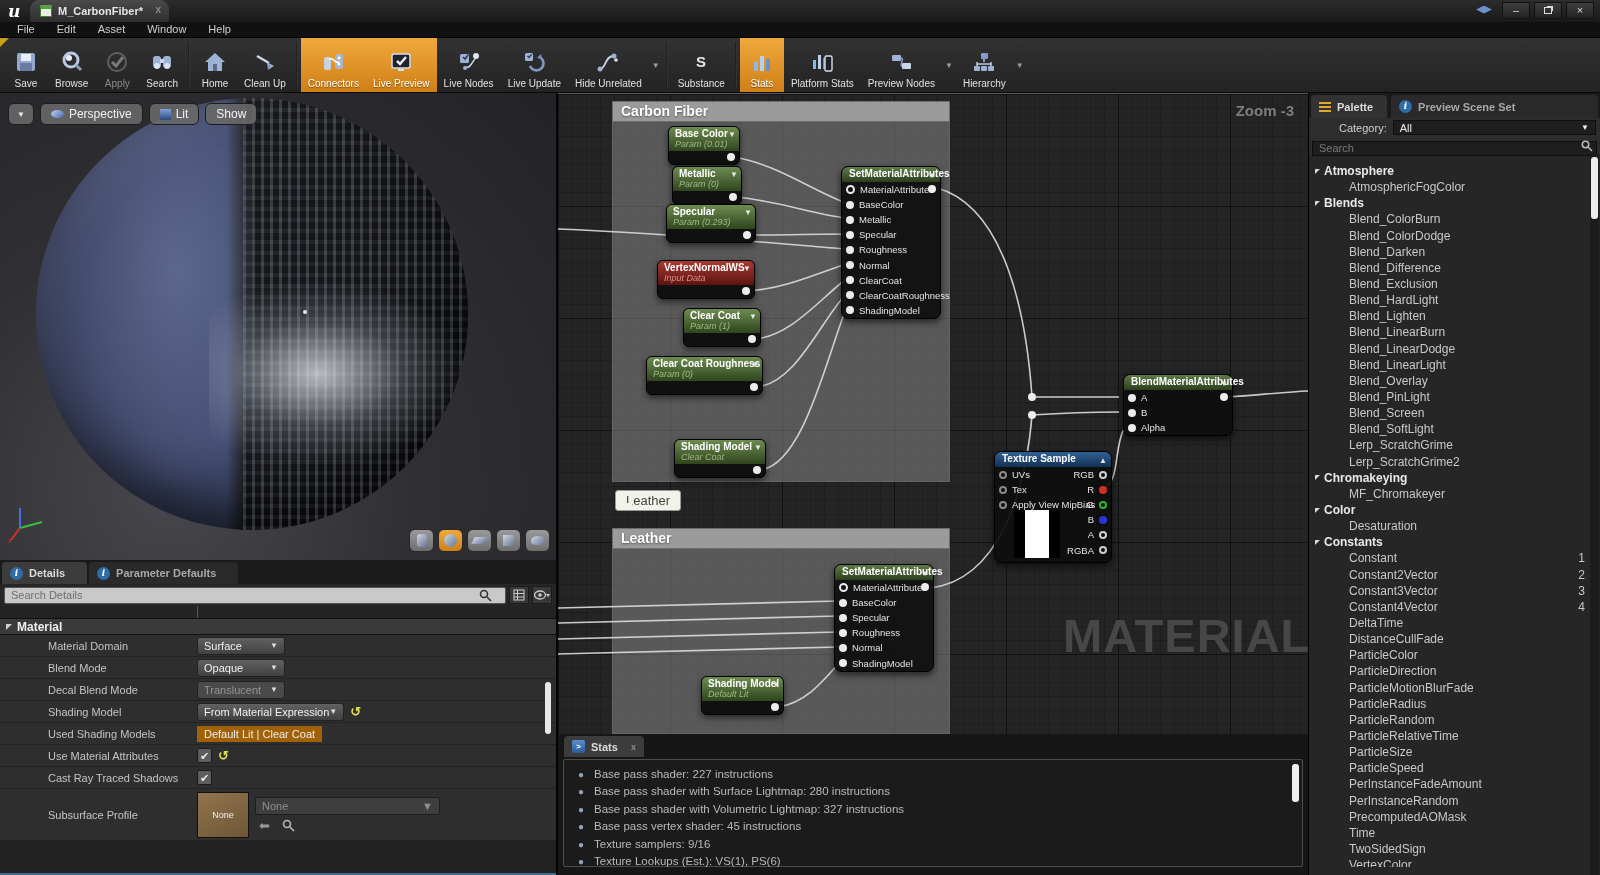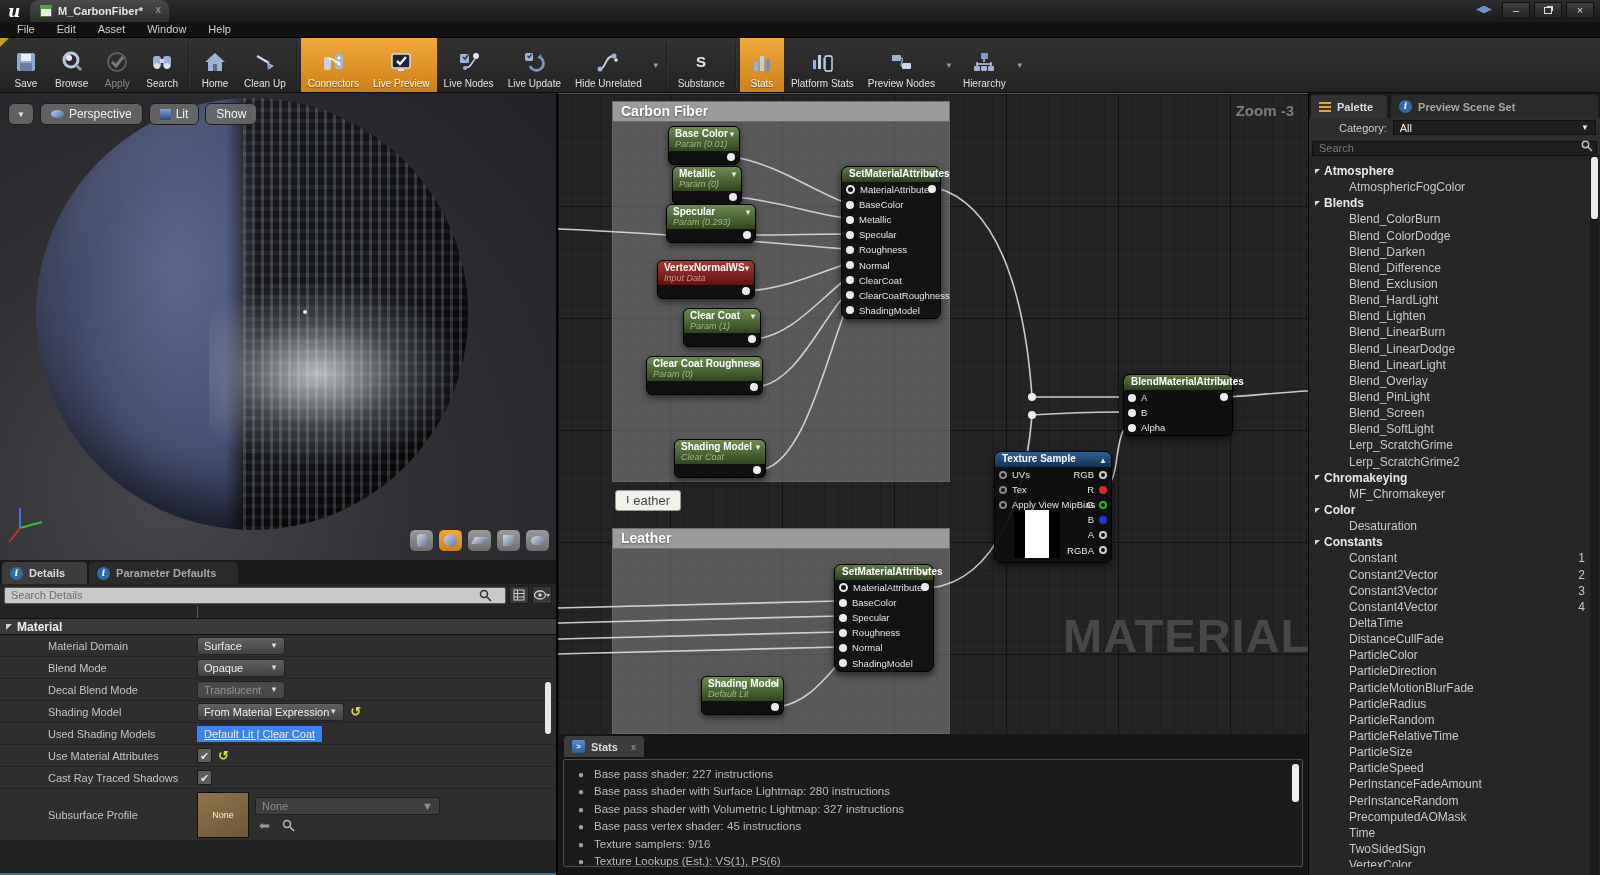--- a/index.html
+++ b/index.html
@@ -74,21 +74,21 @@
   .splitter-strip .vline { position:absolute; left:197px; top:0; width:1px; height:12px; background:#5a5a5a; }
   .sect-head { height:17px; background:#3a3a3a; border-top:1px solid #101010; border-bottom:1px solid #101010; display:flex; align-items:center; gap:5px; padding-left:6px; font-size:12px; font-weight:bold; color:#efefef; }
   .tri-exp { width:0; height:0; border-top:6px solid #cfcfcf; border-right:6px solid transparent; }
   .prop-row { height:22px; display:flex; align-items:center; background:#2e2e2e; border-bottom:1px solid #232323; }
   .prop-label { width:197px; padding-left:48px; font-size:11px; color:#c4c4c4; }
   .prop-value { display:flex; align-items:center; gap:6px; }
   .dropdown { height:18px; min-width:88px; background:linear-gradient(#616161,#414141); border:1px solid #222; border-radius:3px; color:#f0f0f0; font-size:11px; display:flex; align-items:center; justify-content:space-between; padding:0 6px; }
   .dropdown.disabled { background:#494949; color:#939393; }
   .dropdown .arr { font-size:8px; color:#ddd; }
   .reset-ico { color:#d8d856; font-size:13px; font-weight:bold; }
-  .chip { background:#3b82f6; color:#ececec; font-size:11px; padding:2px 7px;text-decoration:underline; }
+  .chip { background:#a16207; color:#ececec; font-size:11px; padding:2px 7px; }
   .cb { width:15px; height:15px; background:#5d5d5d; border:1px solid #1a1a1a; border-radius:2px; text-align:center; line-height:14px; font-size:11px; color:#e8e8e8; }
   .prop-row.tall { height:52px; }
   .ssp-thumb { width:52px; height:46px; background:linear-gradient(150deg,#91744c,#6e5636); border:1px solid #111; color:#f0f0f0; font-size:9px; display:flex; align-items:center; justify-content:center; }
   .ssp-right { display:flex; flex-direction:column; gap:3px; }
   .ssp-combo { width:185px; height:18px; background:#3e3e3e; border:1px solid #1e1e1e; border-radius:2px; color:#8e8e8e; font-size:11px; display:flex; align-items:center; justify-content:space-between; padding:0 6px; }
   .ssp-icons { display:flex; gap:12px; align-items:center; padding-left:4px; }
   .back-arrow { color:#9a9a9a; font-size:13px; }
   .dscroll { position:absolute; right:5px; top:122px; width:6px; height:52px; background:#e8e8e8; border-radius:3px; }
 
   

